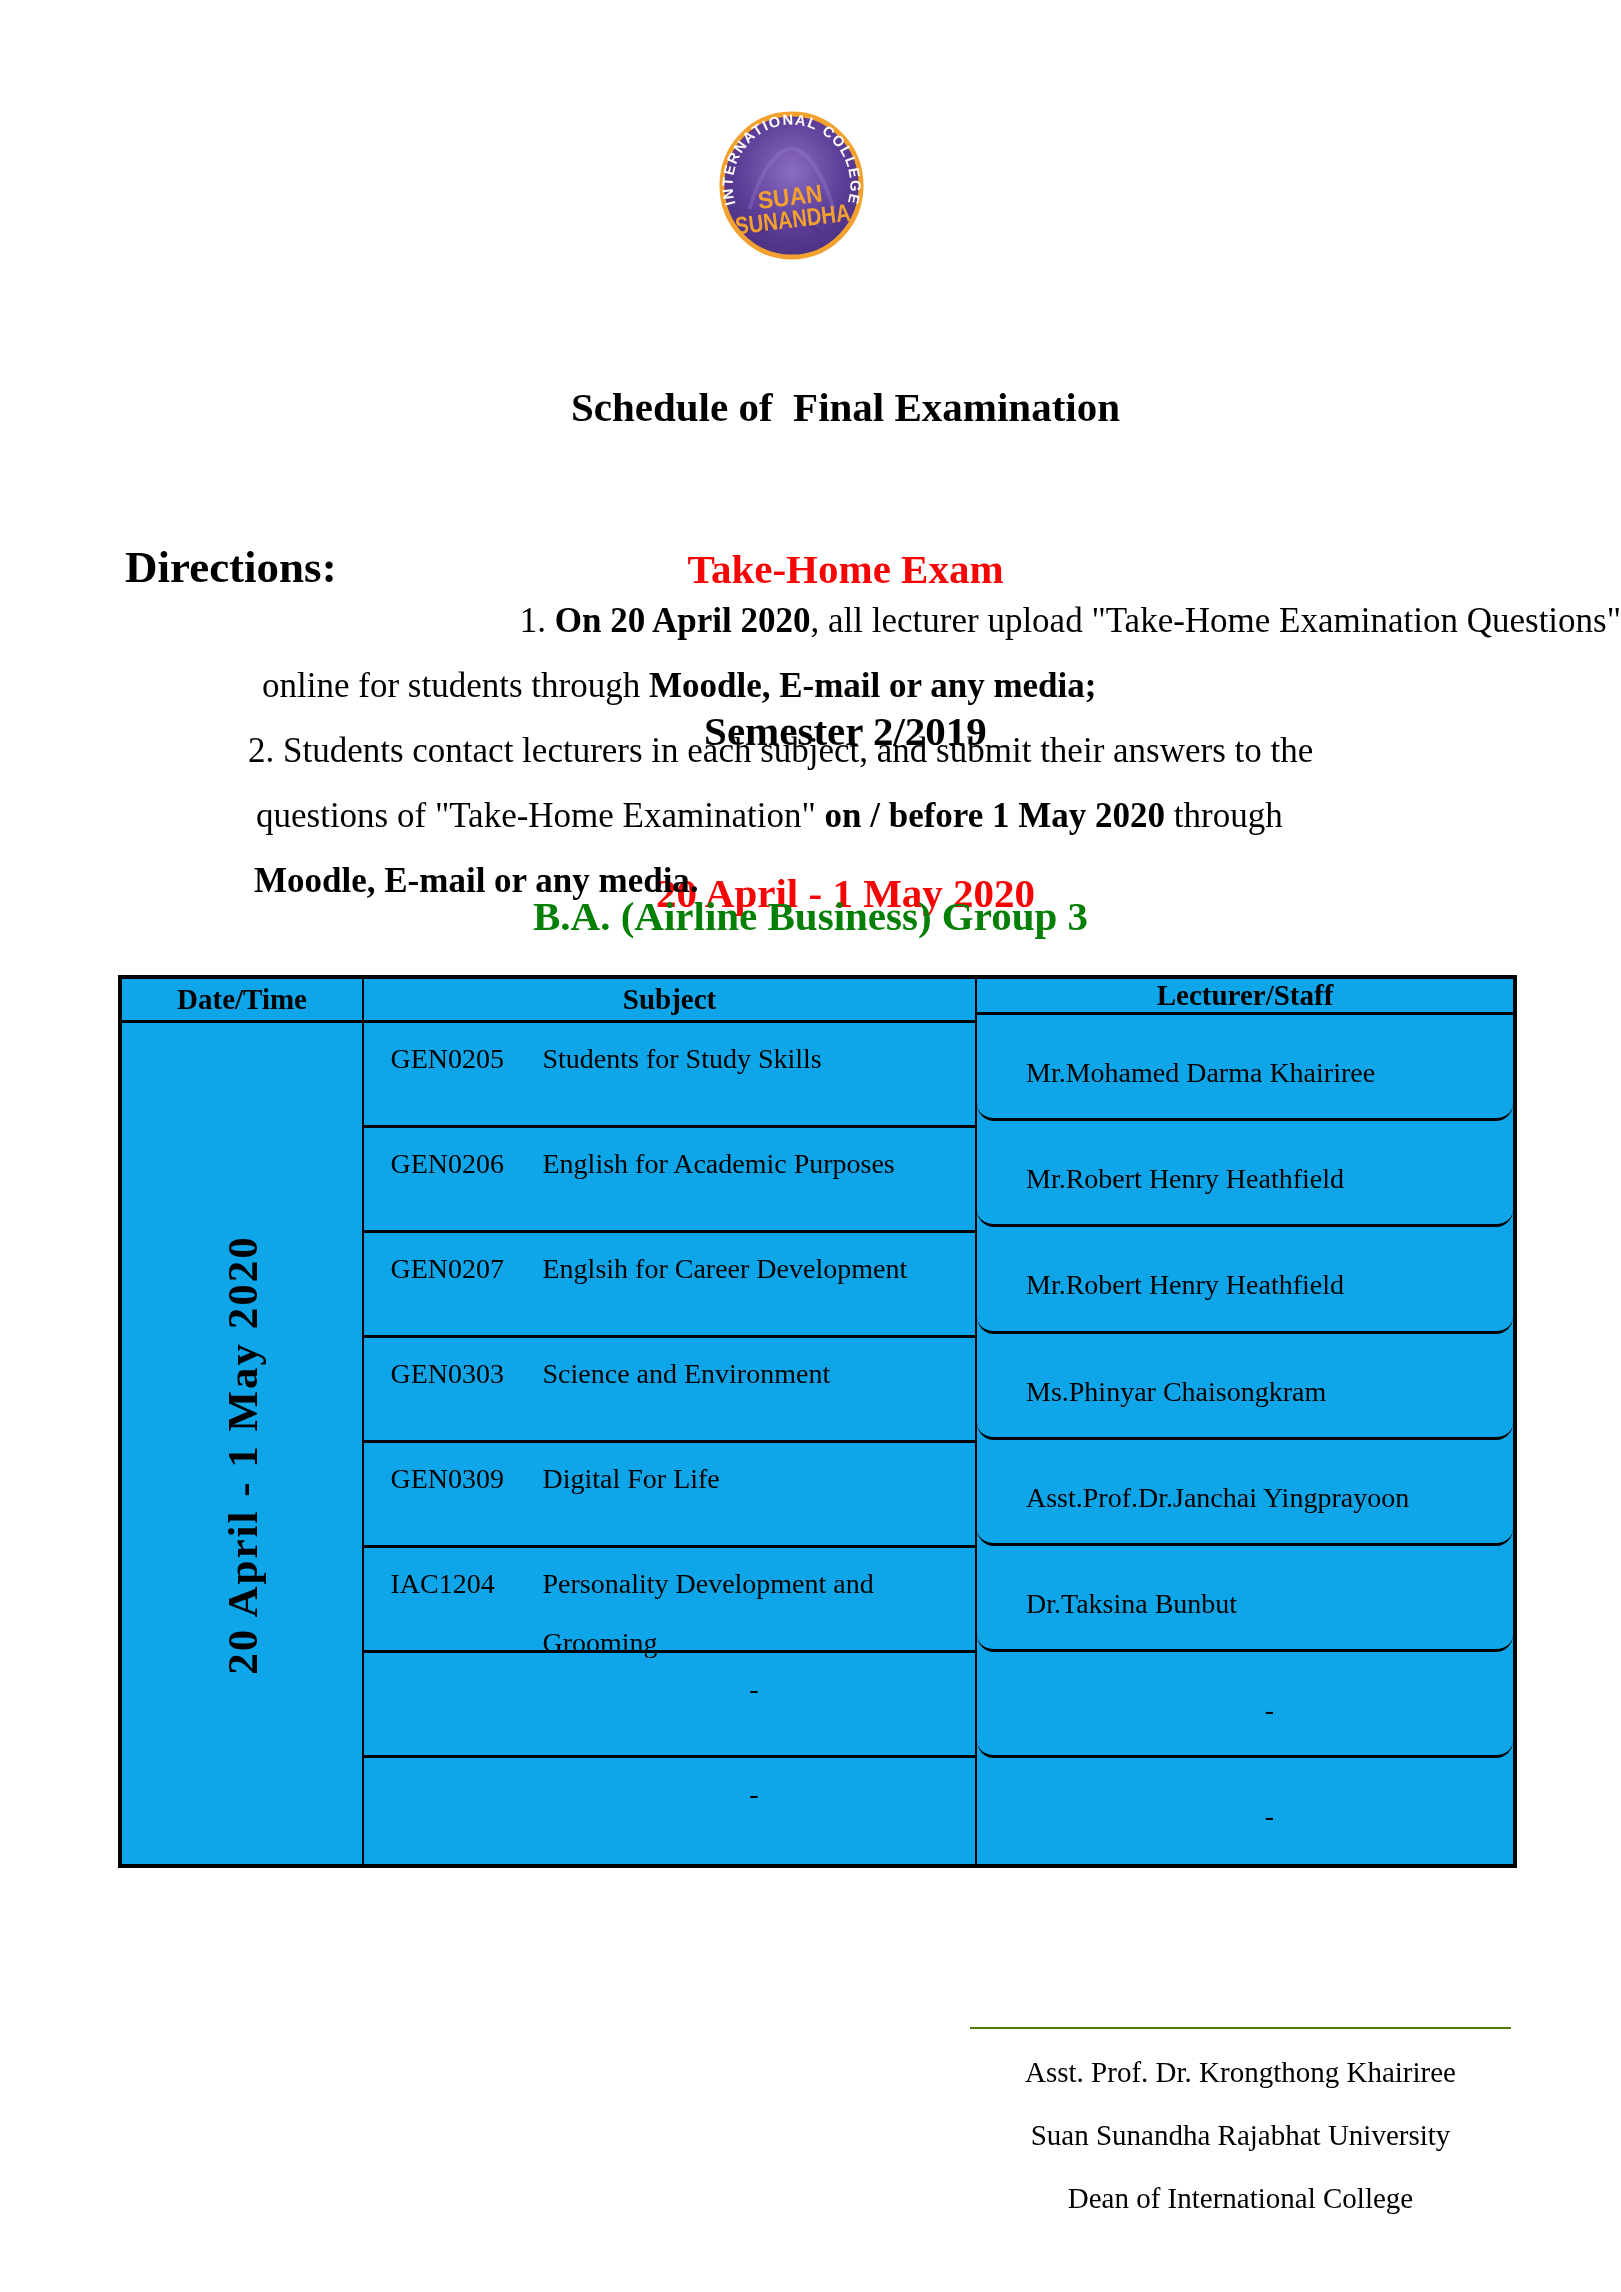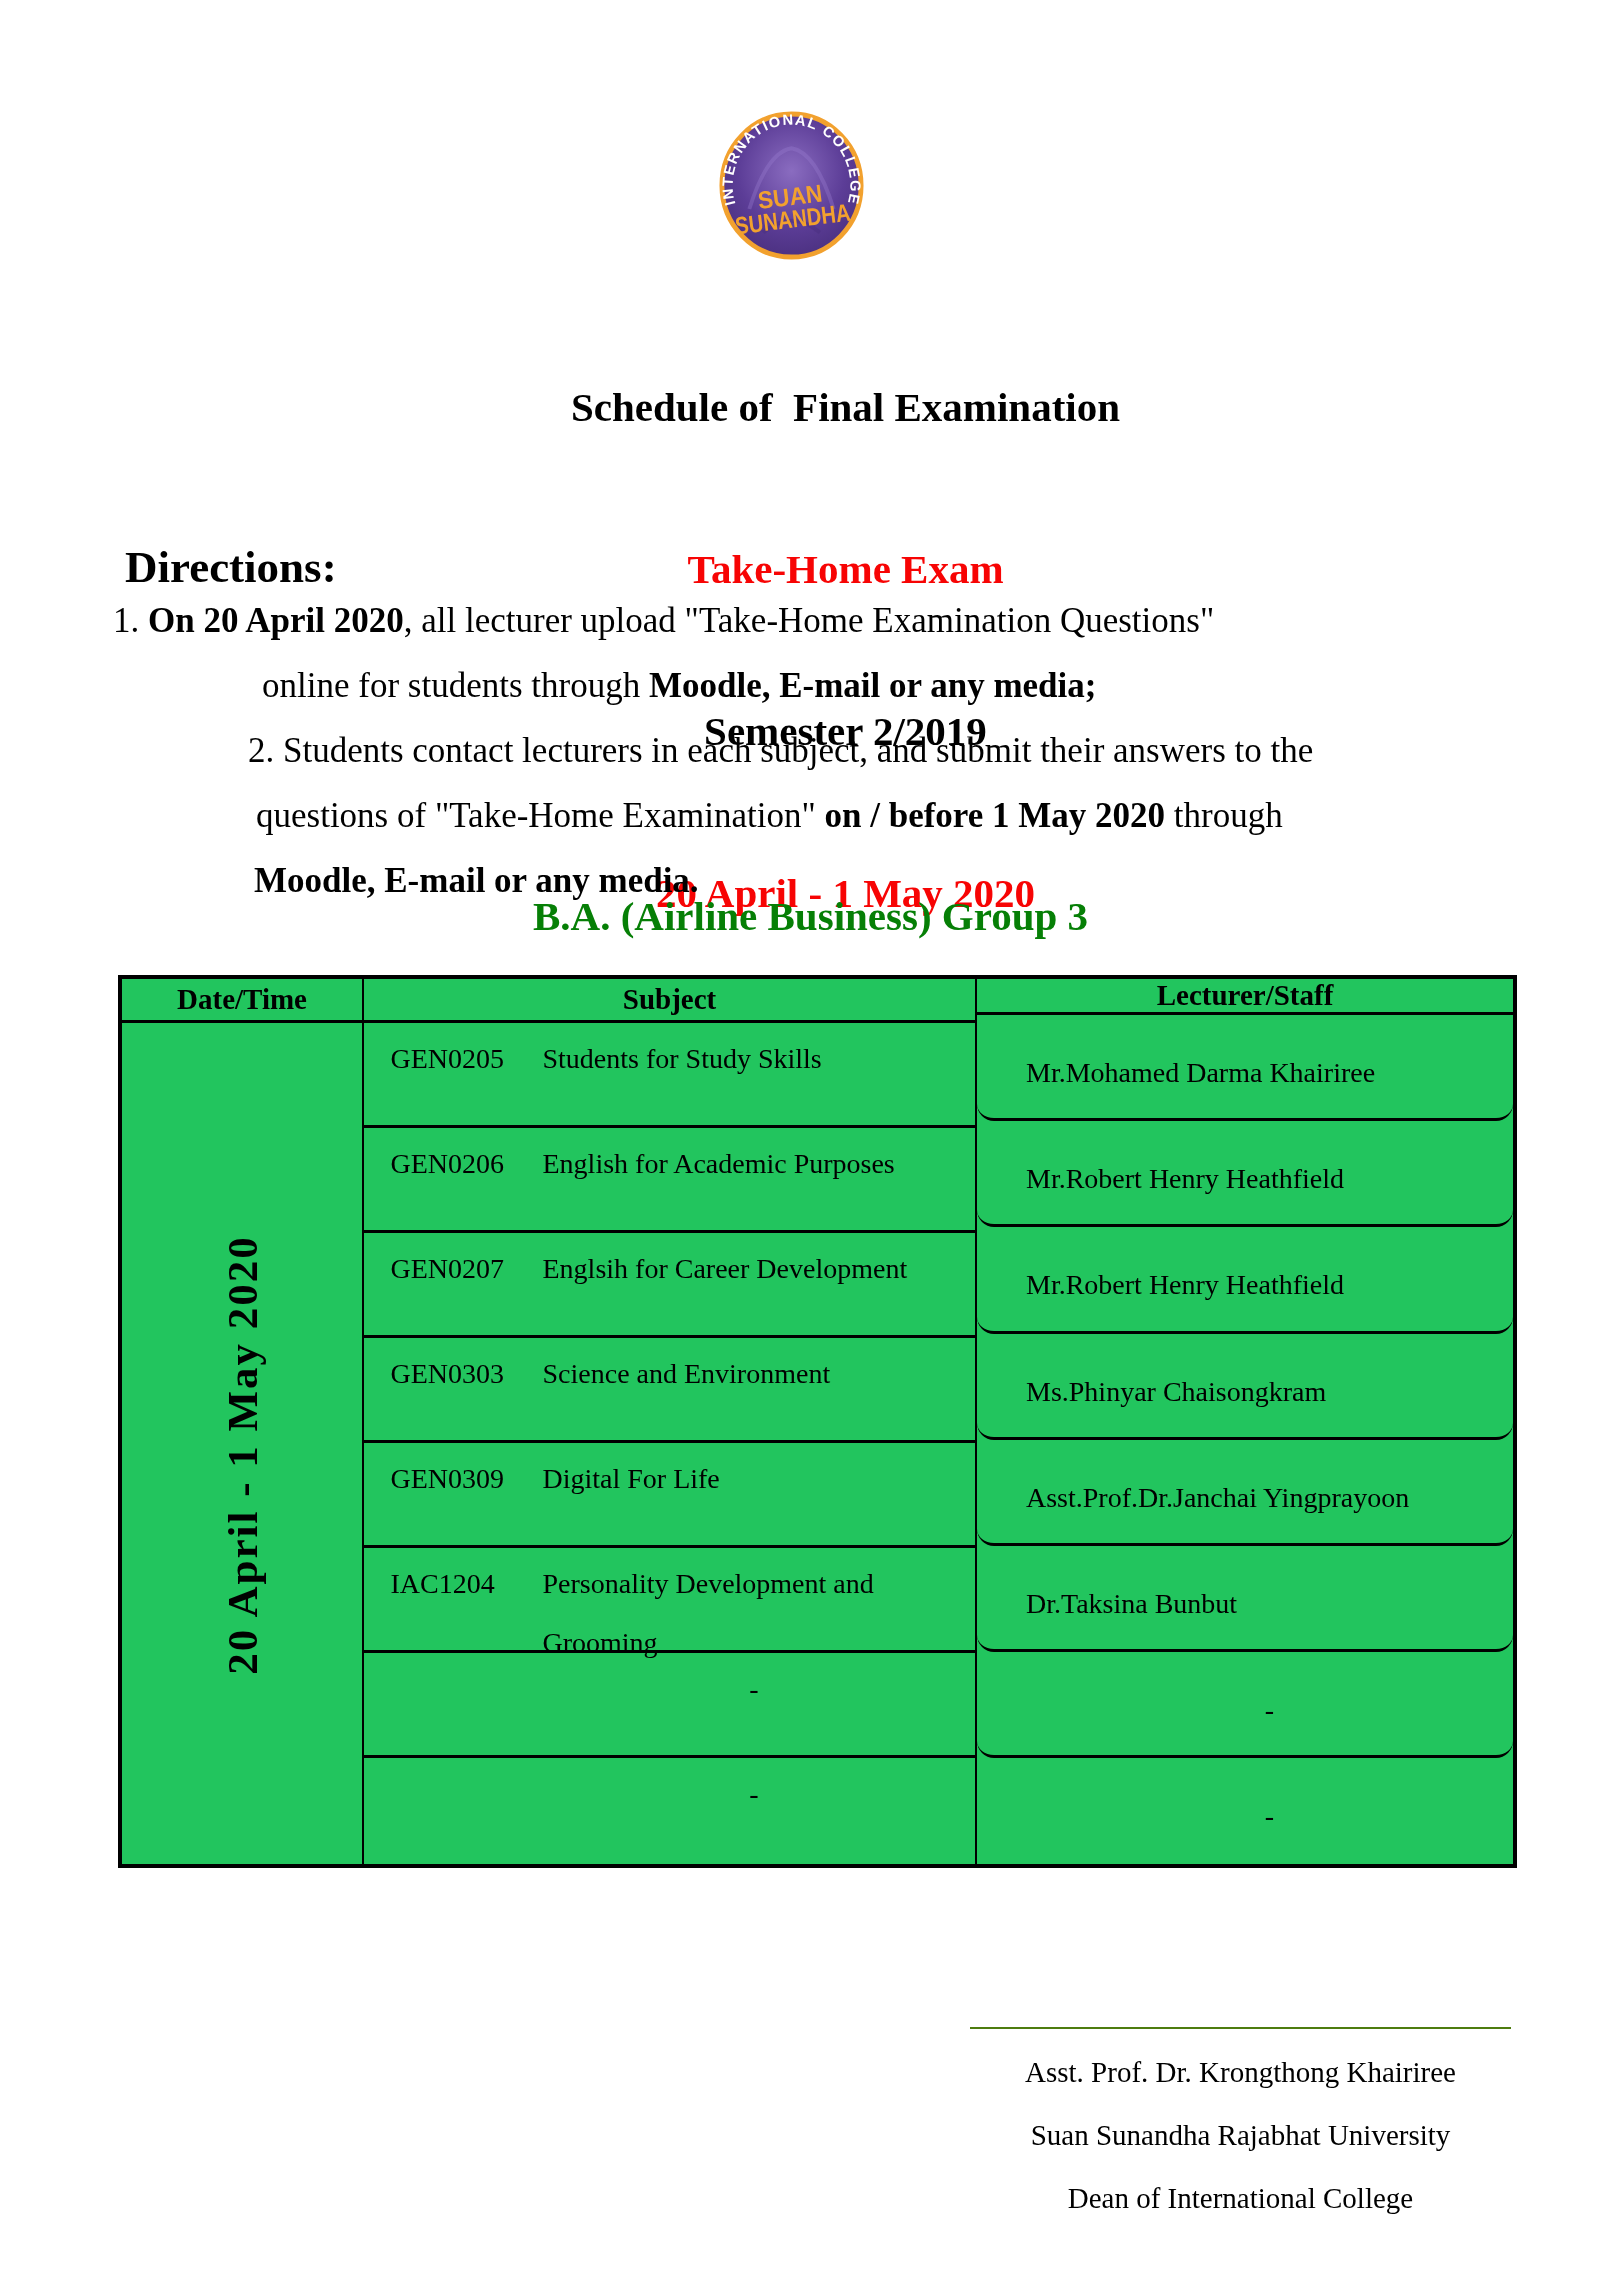--- a/index.html
+++ b/index.html
@@ -18,33 +18,33 @@
 
   
   .titles { position:absolute; left:35px; top:272px; width:1621px; text-align:center;
             font-weight:bold; font-size:41px; line-height:54px; white-space:pre; }
   .t-red  { color:var(--accent-red); }
   .t-blue { color:var(--accent-blue); }
 
   .directions-heading { position:absolute; left:125px; top:530px; font-size:45px; font-weight:bold;margin-top:11px; }
 
   .directions-body { position:absolute; left:0; top:588px; width:1621px; font-size:35px; line-height:65px; }
-  .dir-line-1 { padding-left:113px; }
+  .dir-line-1 { padding-left:113px;text-align:right; }
   .dir-line-2 { padding-left:262px; }
   .dir-line-3 { padding-left:248px; }
   .dir-line-4 { padding-left:256px; }
   .dir-line-5 { padding-left:254px; }
   .directions-body b { font-weight:bold; }
 
   .group-heading { position:absolute; left:0; top:892px; width:1621px; text-align:center;
                    font-size:41px; font-weight:bold; color:var(--heading-green); }
 
   
   .schedule-table { position:absolute; left:118px; top:975px; width:1399px; height:893px;
-                    box-sizing:border-box; border:4.9px solid #000; display:flex; background:#22c55e; }
+                    box-sizing:border-box; border:4.9px solid #000; display:flex; background:#0ea5e9; }
   .col-date     { width:242px; box-sizing:border-box; border-right:2.9px solid #000; display:flex; flex-direction:column; }
   .col-subject  { width:613px; box-sizing:border-box; border-right:2.9px solid #000; display:flex; flex-direction:column; }
   .col-lecturer { flex:1; display:flex; flex-direction:column;gap:22px; }
 
   .thead { height:44px; box-sizing:border-box; border-bottom:3.9px solid #000;
            display:flex; align-items:center; justify-content:center;
            font-weight:bold; font-size:29px; }
 
   .date-body { flex:1; position:relative; }
   .date-rotated { position:absolute; left:50%; top:calc(50% + 11.8px);

